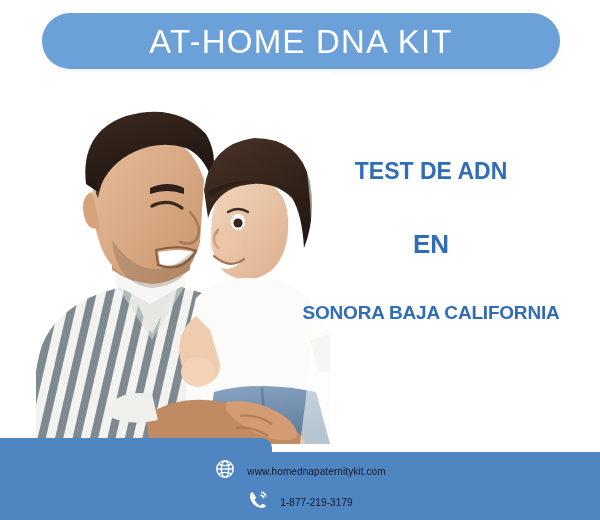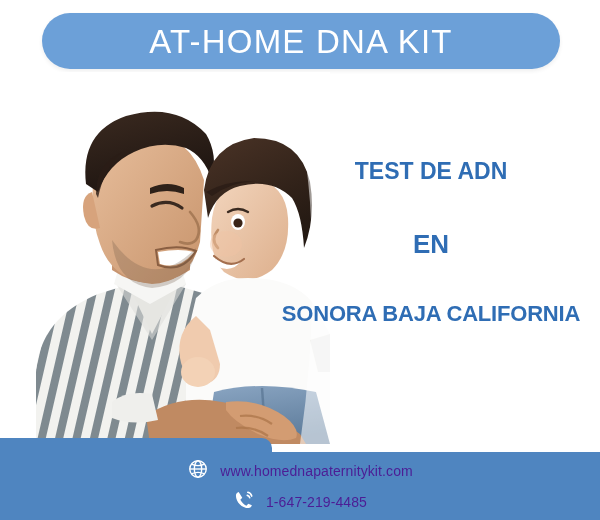--- a/index.html
+++ b/index.html
@@ -64,21 +64,21 @@
   }
   .headline-line {
     color: #2F6DB4;
     font-weight: bold;
     font-family: "Liberation Sans", sans-serif;
     white-space: nowrap;
     line-height: 1;
   }
   .hl-1 { font-size: 23px; margin: 0 0 12px 0; }
   .hl-2 { font-size: 26px; margin: 48px 0 0 0; }
-  .hl-3 { font-size: 22px; margin: 46px 0 0 0; letter-spacing: -0.2px; }
+  .hl-3 { font-size: 19px; margin: 46px 0 0 0; letter-spacing: -0.2px; }
 
   
   .footer-step {
     position: absolute;
     left: 0;
     top: 438px;
     width: 272px;
     height: 28px;
     background: #4F85C0;
     border-top-right-radius: 10px;
@@ -107,23 +107,23 @@
     gap: 14px;
   }
   .footer-row-1 { margin-top: 4px; }
   .footer-row-2 { margin-top: 1px; gap: 22px; }
   .footer-item {
     display: flex;
     align-items: center;
     gap: 11px;
   }
   .footer-text {
-    font-size: 14px;
+    font-size: 10px;
     font-weight: normal;
-    color: #4c1d95;
+    color: #0f172a;
     letter-spacing: 0.1px;
     white-space: nowrap;
     font-family: "Liberation Sans", sans-serif;
   }
   .fi-icon { display: block; flex: 0 0 auto; }
 </style>
 </head>
 <body>
 
 <div id="poster">
@@ -262,20 +262,20 @@
     <div class="footer-row footer-row-2">
       <div class="footer-item">
         <span class="fi-icon">
           <svg width="22" height="22" viewBox="0 0 24 24" fill="none" stroke="#ffffff" stroke-width="1.8" stroke-linecap="round">
             <path d="M6.2 3.4 C4.6 3.8 3.2 5.3 3.2 7 c0 7.3 6.5 13.8 13.8 13.8 1.7 0 3.2-1.4 3.6-3
                      l-3.9-1.7-2.1 2.1 C12 17 9.4 14.4 8 11.6 L10.1 9.5 Z" fill="#ffffff" stroke="none"></path>
             <path d="M16.2 3.6 q3.3 0.7 4.2 4.1"></path>
             <path d="M15.6 6.9 q2 0.5 2.6 2.5"></path>
           </svg>
         </span>
-        <span class="footer-text">1-647-219-4485</span>
+        <span class="footer-text">1-877-219-3179</span>
       </div>
 
     </div>
 
   </div>
 
 </div>
 
 </body></html>

